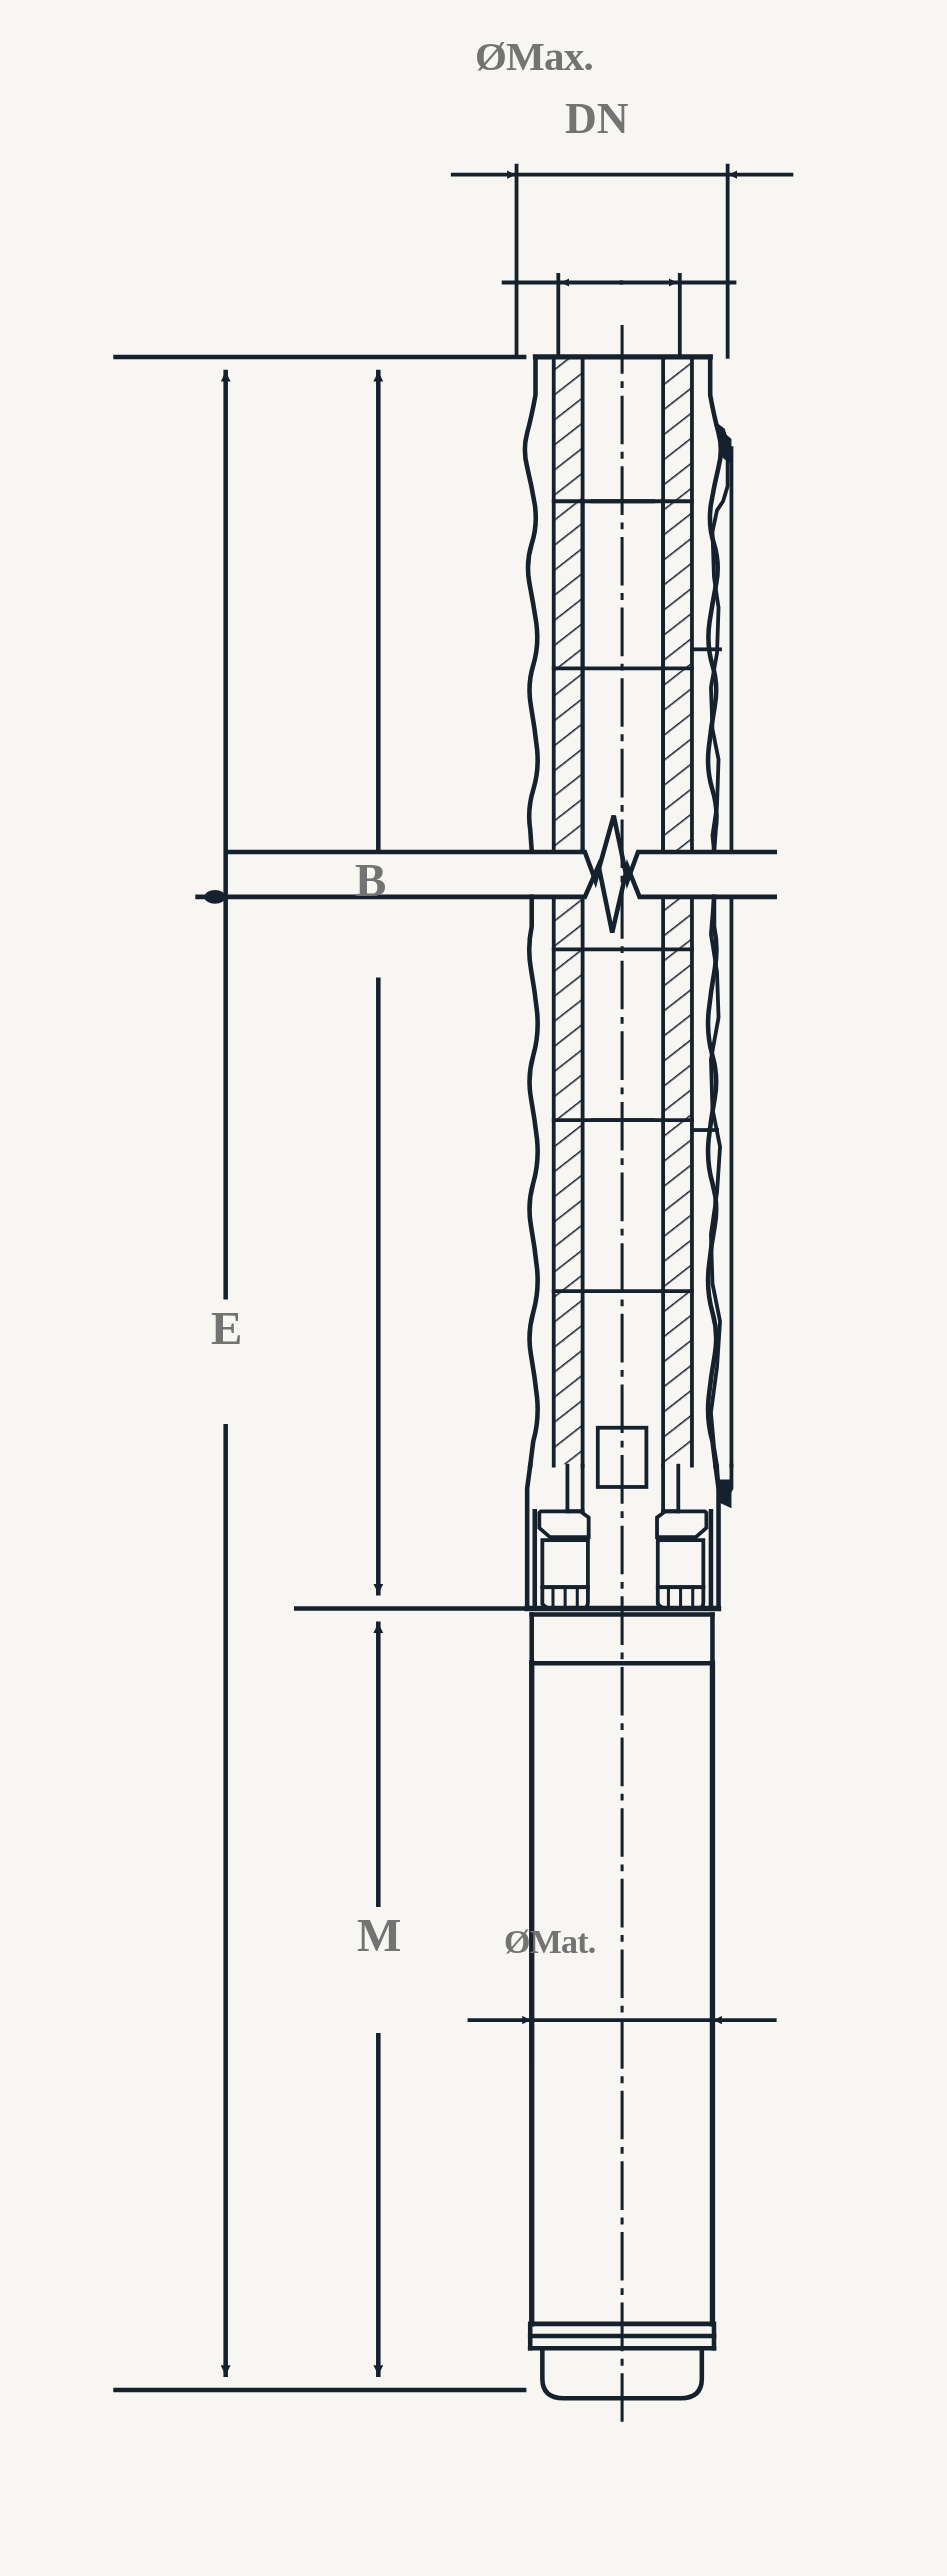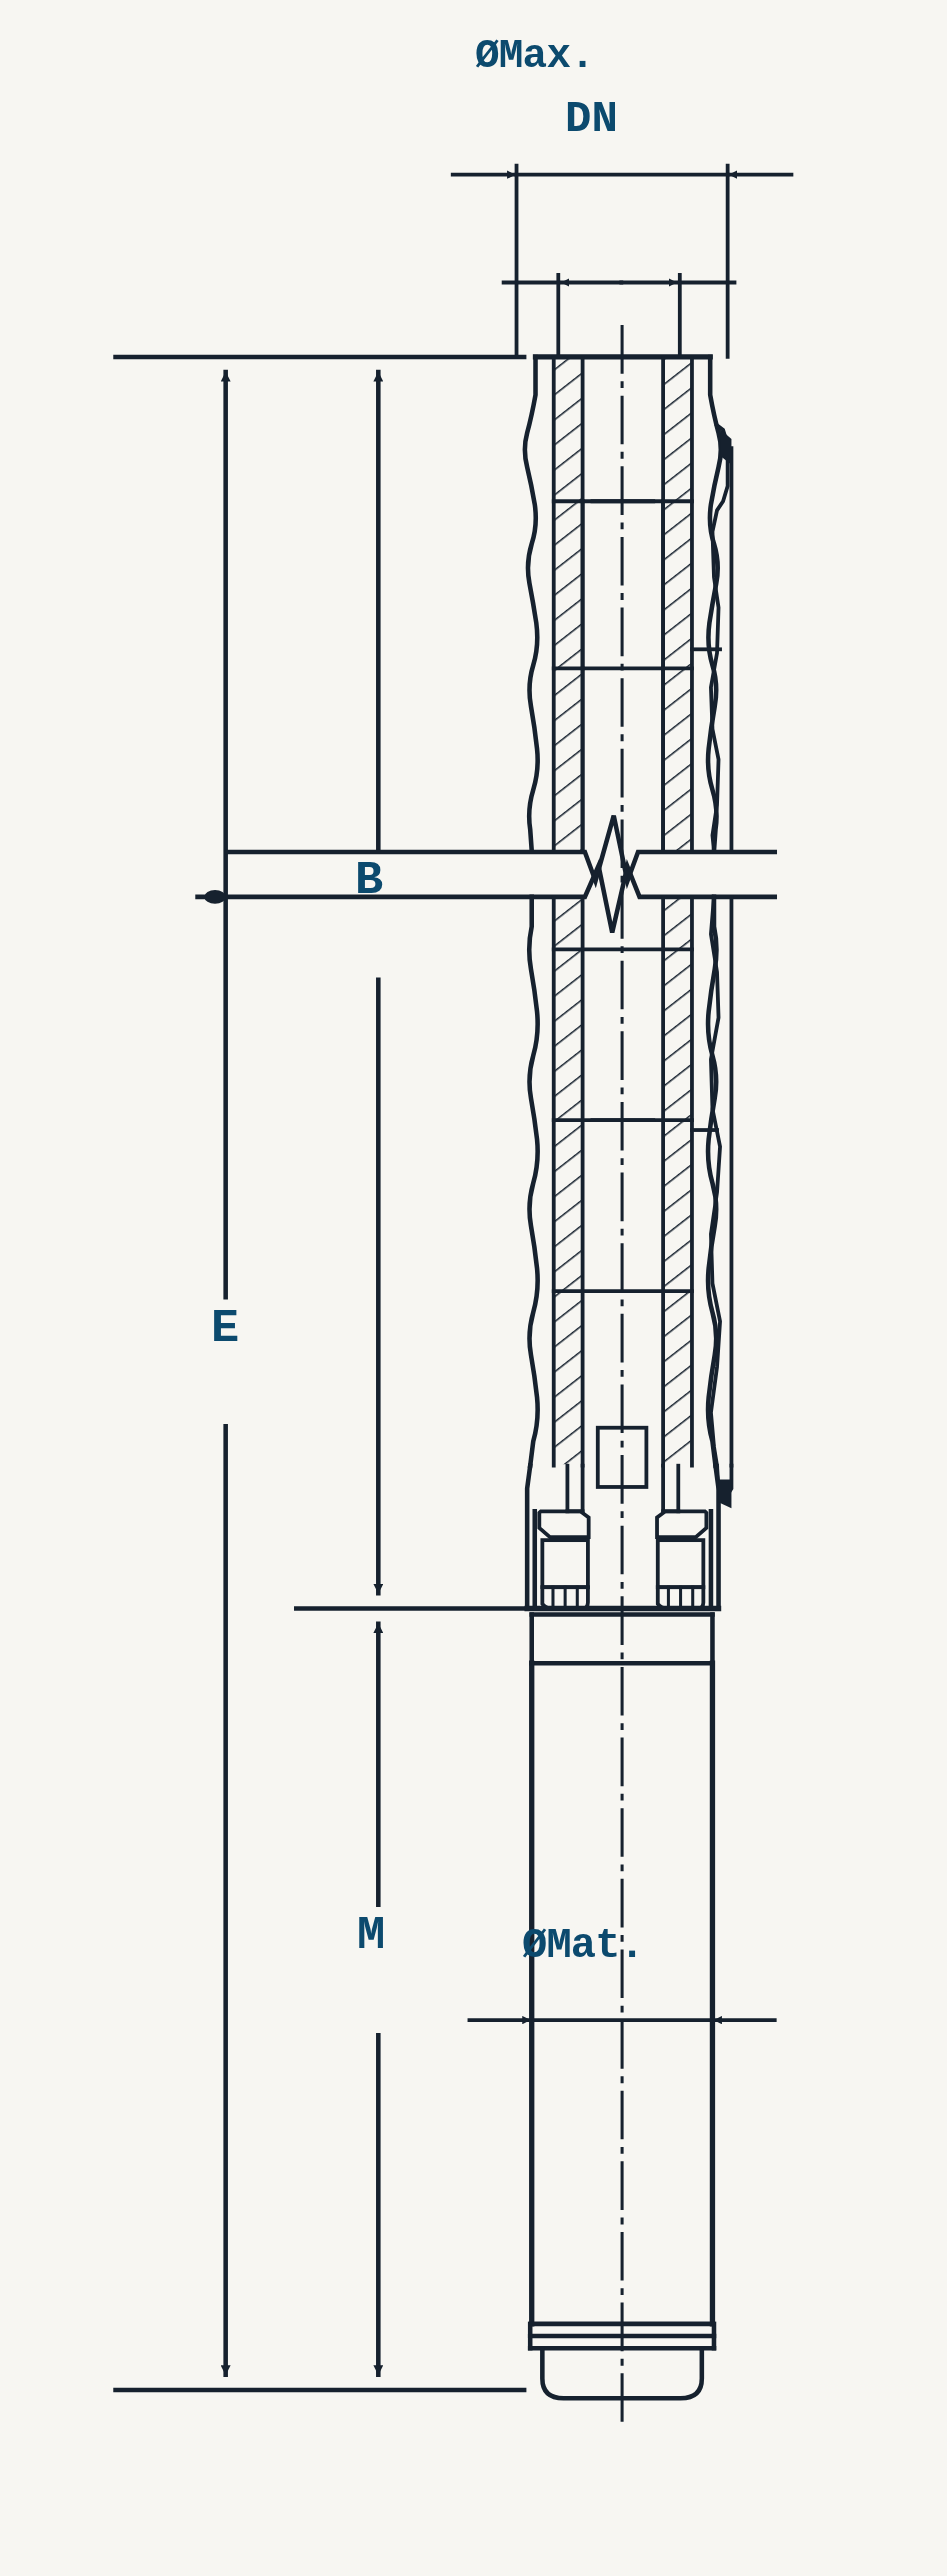--- a/index.html
+++ b/index.html
@@ -19,33 +19,33 @@
   }
   #drawing {
     position: absolute;
     left: 0;
     top: 0;
     width: 948px;
     height: 2576px;
   }
   .dim-label {
     position: absolute;
-    color: #0c4a6e;
+    color: #737373;
     font-weight: bold;
-    font-family: Liberation Mono, monospace;
+    font-family: Liberation Serif, serif;
     white-space: nowrap;
     line-height: 1;
     user-select: none;
   }
   .lbl-omax { left: 475px;  top: 36px;   font-size: 41px; letter-spacing: -0.8px; }
   .lbl-dn   { left: 565px;  top: 97px;  font-size: 44px; letter-spacing: 0px; }
   .lbl-b    { left: 355px;  top: 857px; font-size: 47px; }
   .lbl-e    { left: 211px;  top: 1305px; font-size: 47px; }
   .lbl-m    { left: 357px;  top: 1912px; font-size: 47px; }
-  .lbl-omat { left: 522px;  top: 1925px; font-size: 42px; letter-spacing: -0.8px; }
+  .lbl-omat { left: 504px;  top: 1925px; font-size: 34px; letter-spacing: -0.8px; }
 </style>
 </head>
 <body>
 
 <div id="sheet" style="background: rgb(247, 246, 242);">
 
   <svg id="drawing" viewBox="0 0 1248 3392" xmlns="http://www.w3.org/2000/svg">
 
     <defs>
 

